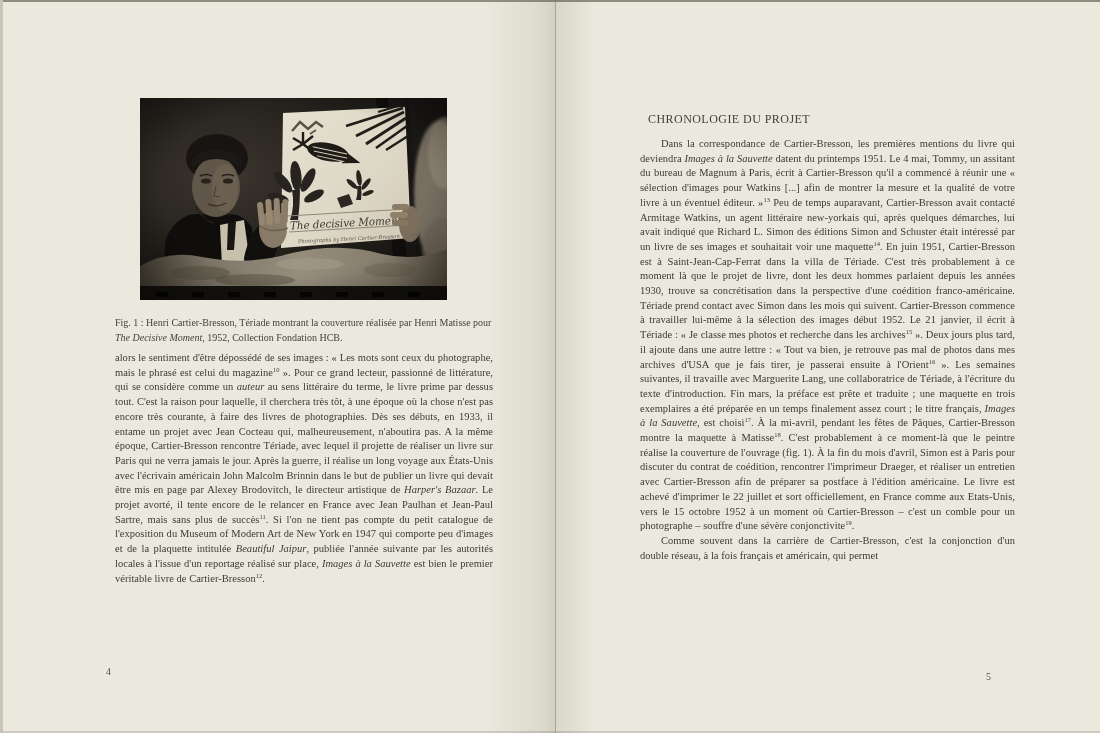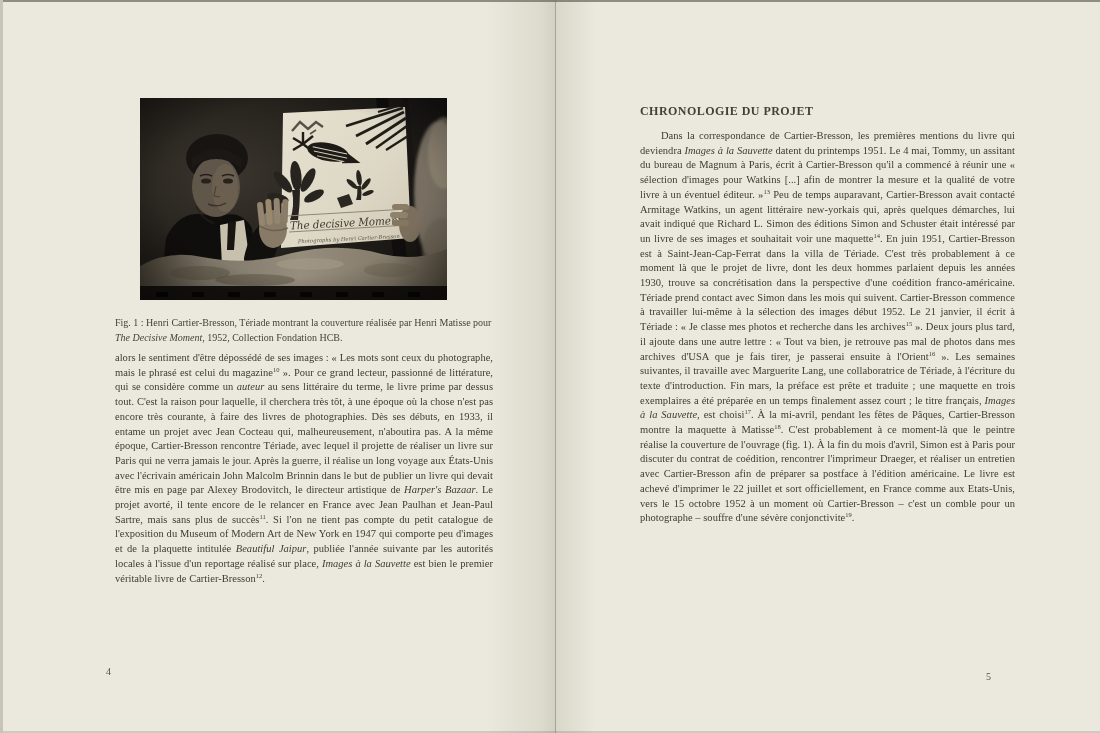--- a/index.html
+++ b/index.html
@@ -30,21 +30,21 @@
   .body-text{font-size:10.5px;line-height:14.7px;text-align:justify;margin:0;
     letter-spacing:0.02px;}
   .body-text.indent{text-indent:21px;}
   sup{font-size:6.5px;line-height:0;vertical-align:super;letter-spacing:0;}
   .pagenum{position:absolute;font-size:10px;color:#56524a;}
   .pagenum-left{left:106px;top:666px;}
   .pagenum-right{left:986px;top:671px;}
 
   
   .col-right{position:absolute;left:640px;top:104px;width:375px;}
-  .heading{font-size:12px;font-weight:bold;letter-spacing:0.45px;margin:0;color:#45413a;}
+  .heading{font-size:12px;font-weight:normal;letter-spacing:0.45px;margin:8px;color:#45413a;}
   .heading.h1{margin-bottom:10px;}
   .heading.h2{margin-top:15px;margin-bottom:11px;}
 
   
   .cover-script{font-family:"DejaVu Serif",serif;font-style:italic;}
 </style>
 </head>
 <body>
 
 <div class="spread">
@@ -221,18 +221,19 @@
       <p class="body-text"><span>alors le sentiment d'être dépossédé de ses images : « Les mots sont ceux du photographe, mais le phrasé est celui du magazine</span><sup>10</sup><span> ». Pour ce grand lecteur, passionné de littérature, qui se considère comme un </span><i>auteur</i><span> au sens littéraire du terme, le livre prime par dessus tout. C'est la raison pour laquelle, il cherchera très tôt, à une époque où la chose n'est pas encore très courante, à faire des livres de photographies. Dès ses débuts, en 1933, il entame un projet avec Jean Cocteau qui, malheureusement, n'aboutira pas. A la même époque, Cartier-Bresson rencontre Tériade, avec lequel il projette de réaliser un livre sur Paris qui ne verra jamais le jour. Après la guerre, il réalise un long voyage aux États-Unis avec l'écrivain américain John Malcolm Brinnin dans le but de publier un livre qui devait être mis en page par Alexey Brodovitch, le directeur artistique de </span><i>Harper's Bazaar</i><span>. Le projet avorté, il tente encore de le relancer en France avec Jean Paulhan et Jean-Paul Sartre, mais sans plus de succès</span><sup>11</sup><span>. Si l'on ne tient pas compte du petit catalogue de l'exposition du Museum of Modern Art de New York en 1947 qui comporte peu d'images et de la plaquette intitulée </span><i>Beautiful Jaipur</i><span>, publiée l'année suivante par les autorités locales à l'issue d'un reportage réalisé sur place, </span><i>Images à la Sauvette</i><span> est bien le premier véritable livre de Cartier-Bresson</span><sup>12</sup><span>.</span></p>
     </div>
 
     <div class="pagenum pagenum-left">4</div>
   </section>
 
   <section>
     <div class="col-right">
       <h2 class="heading h1">CHRONOLOGIE DU PROJET</h2>
       <p class="body-text indent"><span>Dans la correspondance de Cartier-Bresson, les premières mentions du livre qui deviendra </span><i>Images à la Sauvette</i><span> datent du printemps 1951. Le 4 mai, Tommy, un assitant du bureau de Magnum à Paris, écrit à Cartier-Bresson qu'il a commencé à réunir une « sélection d'images pour Watkins [...] afin de montrer la mesure et la qualité de votre livre à un éventuel éditeur. »</span><sup>13</sup><span> Peu de temps auparavant, Cartier-Bresson avait contacté Armitage Watkins, un agent littéraire new-yorkais qui, après quelques démarches, lui avait indiqué que Richard L. Simon des éditions Simon and Schuster était intéressé par un livre de ses images et souhaitait voir une maquette</span><sup>14</sup><span>. En juin 1951, Cartier-Bresson est à Saint-Jean-Cap-Ferrat dans la villa de Tériade. C'est très probablement à ce moment là que le projet de livre, dont les deux hommes parlaient depuis les années 1930, trouve sa concrétisation dans la perspective d'une coédition franco-américaine. Tériade prend contact avec Simon dans les mois qui suivent. Cartier-Bresson commence à travailler lui-même à la sélection des images début 1952. Le 21 janvier, il écrit à Tériade : « Je classe mes photos et recherche dans les archives</span><sup>15</sup><span> ». Deux jours plus tard, il ajoute dans une autre lettre : « Tout va bien, je retrouve pas mal de photos dans mes archives d'USA que je fais tirer, je passerai ensuite à l'Orient</span><sup>16</sup><span> ». Les semaines suivantes, il travaille avec Marguerite Lang, une collaboratrice de Tériade, à l'écriture du texte d'introduction. Fin mars, la préface est prête et traduite ; une maquette en trois exemplaires a été préparée en un temps finalement assez court ; le titre français, </span><i>Images à la Sauvette</i><span>, est choisi</span><sup>17</sup><span>. À la mi-avril, pendant les fêtes de Pâques, Cartier-Bresson montre la maquette à Matisse</span><sup>18</sup><span>. C'est probablement à ce moment-là que le peintre réalise la couverture de l'ouvrage (fig. 1). À la fin du mois d'avril, Simon est à Paris pour discuter du contrat de coédition, rencontrer l'imprimeur Draeger, et réaliser un entretien avec Cartier-Bresson afin de préparer sa postface à l'édition américaine. Le livre est achevé d'imprimer le 22 juillet et sort officiellement, en France comme aux Etats-Unis, vers le 15 octobre 1952 à un moment où Cartier-Bresson – c'est un comble pour un photographe – souffre d'une sévère conjonctivite</span><sup>19</sup><span>.</span></p>
+      <p class="body-text indent"><span>Comme souvent dans la carrière de Cartier-Bresson, c'est la conjonction d'un double réseau, à la fois français et américain, qui permet</span></p>
     </div>
 
     <div class="pagenum pagenum-right">5</div>
   </section>
 
 </div>
 
 </body></html>

